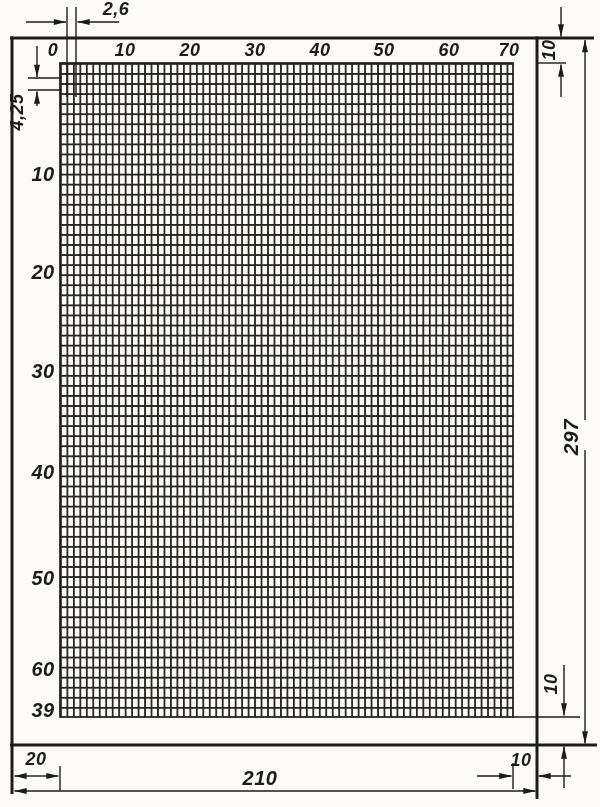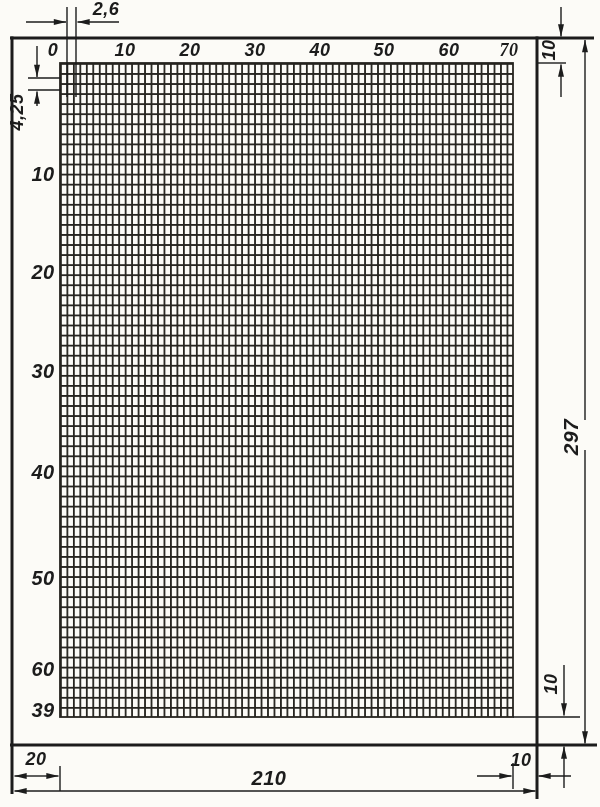--- a/index.html
+++ b/index.html
@@ -83,32 +83,32 @@
     </g>
   </svg>
 
   <div class="lbl s18" style="left:53px;top:50px;">0</div>
   <div class="lbl s18" style="left:125px;top:50px;">10</div>
   <div class="lbl s18" style="left:190px;top:50px;">20</div>
   <div class="lbl s18" style="left:255px;top:50px;">30</div>
   <div class="lbl s18" style="left:320px;top:50px;">40</div>
   <div class="lbl s18" style="left:384px;top:50px;">50</div>
   <div class="lbl s18" style="left:449px;top:50px;">60</div>
-  <div class="lbl s18" style="left:509px;top:50px;font-family:Liberation Serif, serif;">70</div>
+  <div class="lbl s18" style="left:509px;top:50px;">70</div>
 
   <div class="lbl s20" style="left:43px;top:174px;">10</div>
   <div class="lbl s20" style="left:43px;top:272px;">20</div>
   <div class="lbl s20" style="left:43px;top:371px;">30</div>
   <div class="lbl s20" style="left:43px;top:472px;">40</div>
   <div class="lbl s20" style="left:43px;top:578px;">50</div>
   <div class="lbl s20" style="left:43px;top:669px;">60</div>
   <div class="lbl s20" style="left:43px;top:710px;">39</div>
 
-  <div class="lbl s18" style="left:106px;top:9px;">2,6</div>
+  <div class="lbl s18" style="left:116px;top:9px;">2,6</div>
   <div class="lbl rot s18" style="left:17px;top:112px;">4,25</div>
   <div class="lbl rot s18" style="left:549px;top:50px;">10</div>
   <div class="lbl rot s21" style="left:570px;top:437px;">297</div>
   <div class="lbl rot s18" style="left:551px;top:684px;">10</div>
   <div class="lbl s18" style="left:36px;top:759px;">20</div>
   <div class="lbl s18" style="left:521px;top:760px;">10</div>
-  <div class="lbl s20" style="left:269px;top:778px;">210</div>
+  <div class="lbl s20" style="left:260px;top:778px;">210</div>
 
 </div>
 
 </body></html>

